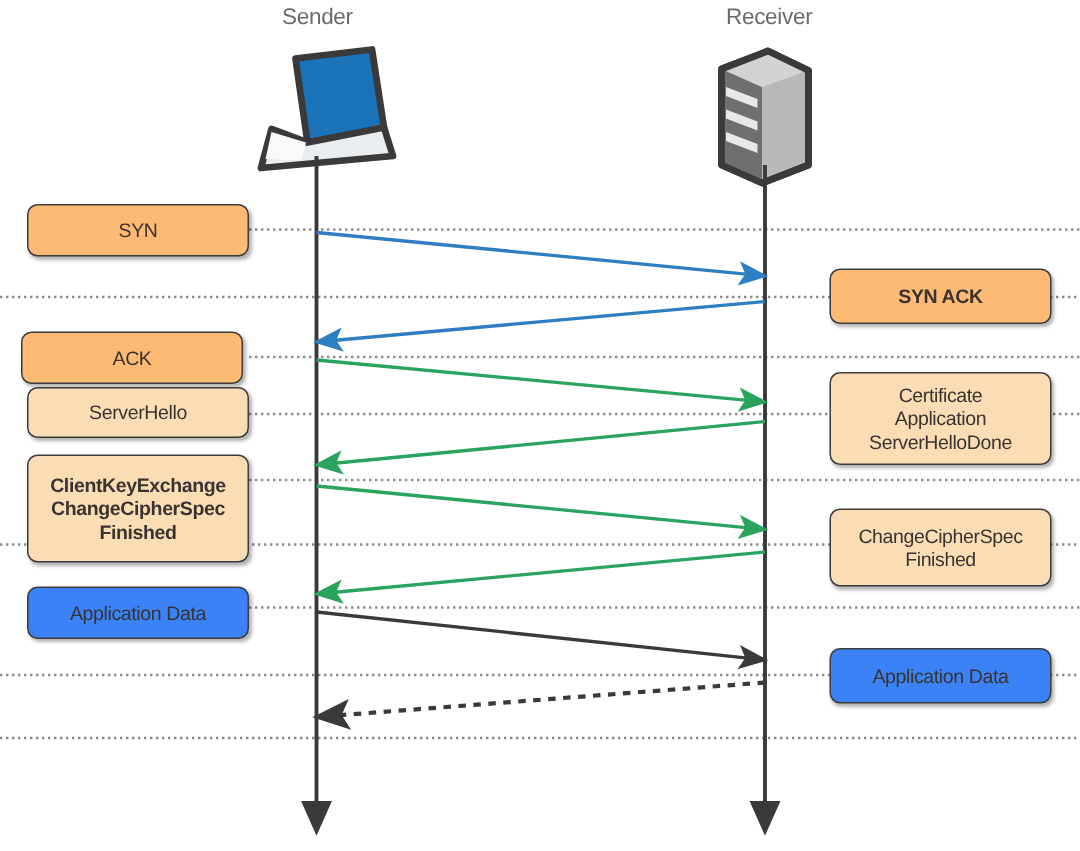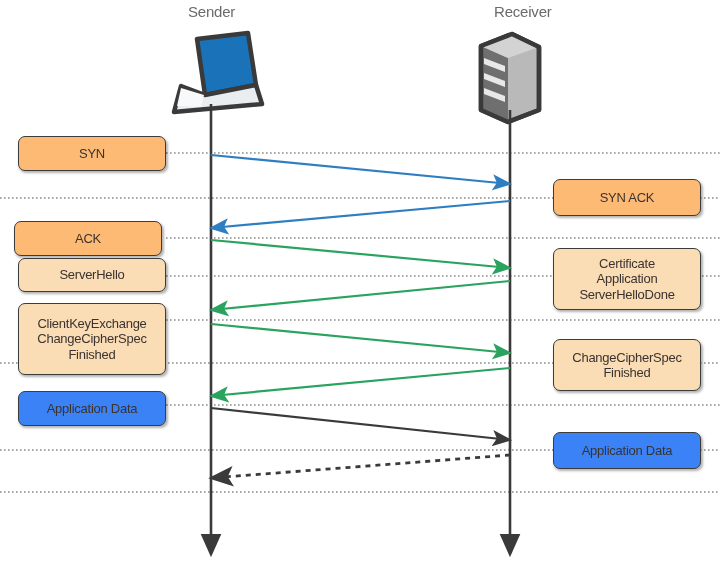--- a/index.html
+++ b/index.html
@@ -55,21 +55,21 @@
   .blue  { background: #fdba74; }
   .peach { background: #fadcb5; }
   .grey  { background: #3b82f6; }
 </style>
 </head>
 <body>
 
 <div id="stage">
 
   <div class="actor-label" id="label-sender" style="left: 188px; top: 3px;">Sender</div>
-  <div class="actor-label" id="label-receiver" style="left: 484px; top: 3px; margin-left: 10px;">Receiver</div>
+  <div class="actor-label" id="label-receiver" style="left: 484px; top: 3px;">Receiver</div>
 
   <svg class="layer" id="icons-layer" viewBox="0 0 720 567">
 
     <g>
       <path d="M197 39 L248 33 L256 85 L205 95 Z" fill="#1a72b8" stroke="#3a3a3a" stroke-width="4.5" stroke-linejoin="round"></path>
       <path d="M205 95 L256 85 L262 104 L174 112 L181 86 Z" fill="#e9edf0" stroke="#3a3a3a" stroke-width="4.5" stroke-linejoin="round"></path>
       <path d="M181 88 L204 95 L201 107 L177 106 Z" fill="#f7f9fa" stroke="none"></path>
     </g>
 
     <g>
@@ -139,31 +139,31 @@
   <div id="boxes-left">
       <div class="msgbox blue" style="left: 18px; top: 136px; width: 148px; height: 35px;">
         <span class="line">SYN</span>
       </div>
       <div class="msgbox blue" style="left: 14px; top: 221px; width: 148px; height: 35px;">
         <span class="line">ACK</span>
       </div>
       <div class="msgbox peach" style="left: 18px; top: 258px; width: 148px; height: 34px;">
         <span class="line">ServerHello</span>
       </div>
-      <div class="msgbox peach" style="left: 18px; top: 303px; width: 148px; height: 72px;">
+      <div class="msgbox peach" style="left: 18px; top: 303px; width: 148px; height: 72px; font-weight: bold;">
         <span class="line">ClientKeyExchange</span>
         <span class="line">ChangeCipherSpec</span>
         <span class="line">Finished</span>
       </div>
       <div class="msgbox grey" style="left: 18px; top: 391px; width: 148px; height: 35px;">
         <span class="line">Application Data</span>
       </div>
     </div>
   <div id="boxes-right">
-      <div class="msgbox blue" style="left: 553px; top: 179px; width: 148px; height: 37px;">
+      <div class="msgbox blue" style="left: 553px; top: 179px; width: 148px; height: 37px; font-weight: bold;">
         <span class="line">SYN ACK</span>
       </div>
       <div class="msgbox peach" style="left: 553px; top: 248px; width: 148px; height: 62px;">
         <span class="line">Certificate</span>
         <span class="line">Application</span>
         <span class="line">ServerHelloDone</span>
       </div>
       <div class="msgbox peach" style="left: 553px; top: 339px; width: 148px; height: 52px;">
         <span class="line">ChangeCipherSpec</span>
         <span class="line">Finished</span>

